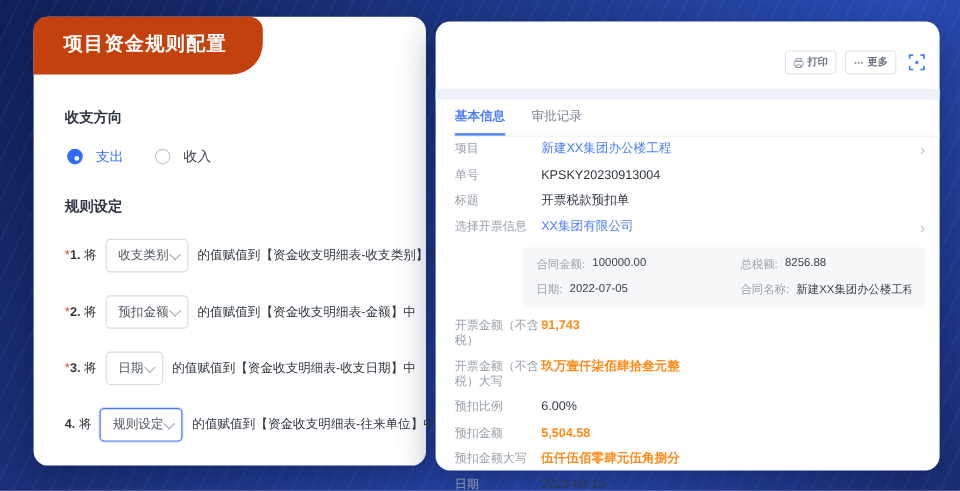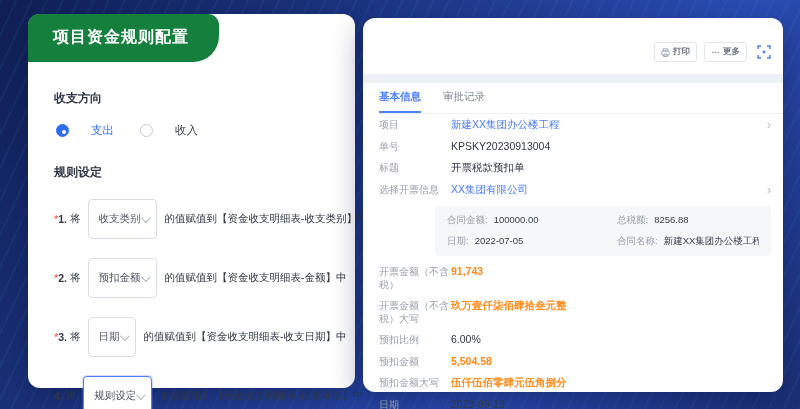--- a/index.html
+++ b/index.html
@@ -16,44 +16,44 @@
   }
   .card {
     position:absolute; background:#ffffff; border-radius:12px;
     box-shadow:0 10px 30px rgba(8,18,60,.45);
   }
   .card-left  { left:28px;  top:14px; width:327px; height:374px; }
   .card-right { left:363px; top:18px; width:420px; height:374px; }
 
   .banner {
     position:absolute; top:0; left:0; z-index:3;
-    background:#15803d; color:#fff; font-weight:bold; font-size:16px;
+    background:#c2410c; color:#fff; font-weight:bold; font-size:16px;
     letter-spacing:1px; padding:13px 30px 14px 25px;
     border-radius:11px 11px 26px 0;
   }
 
   
   .lc-body { position:absolute; left:26px; right:12px; top:76px; }
   .sec-label { font-size:12px; color:#2e3644; font-weight:bold; }
   .radio-row { display:flex; align-items:center; gap:26px; margin:16px 0 26px 2px; }
-  .radio-item { display:flex; align-items:center; gap:22px; font-size:11.5px; color:#3a4150; cursor:pointer; }
+  .radio-item { display:flex; align-items:center; gap:11px; font-size:11.5px; color:#3a4150; cursor:pointer; }
   .radio-dot { width:13px; height:13px; border-radius:50%; border:1px solid #c3c9d4; background:#fff; position:relative; }
   .radio-item.checked .radio-dot { background:#2f6cf6; border-color:#2f6cf6; }
   .radio-item.checked .radio-dot::after {
     content:""; position:absolute; left:4.5px; top:4.5px; width:4px; height:4px;
     border-radius:50%; background:#fff;
   }
   .radio-item.checked span.radio-label { color:#2f6cf6; }
   .rules { margin-top:18px; display:flex; flex-direction:column; gap:19px; }
   .rule-row { display:flex; align-items:center; font-size:10.5px; color:#2f3744; white-space:nowrap; }
   .req { color:#f5483b; width:7px; display:inline-block; font-size:11px; }
   .rule-num { font-weight:bold; margin-right:3px; }
   .rule-prefix { margin-right:7px; }
   .select {
-    width:97px; height:40px; border:1px solid #d8dce3; border-radius:4px;
+    width:97px; height:28px; border:1px solid #d8dce3; border-radius:4px;
     display:flex; align-items:center; justify-content:space-between;
     padding:0 8px 0 10px; color:#4f5765; background:#fff; cursor:pointer; margin-right:8px;
     font-size:10.5px;
   }
   .select.focused { border-color:#4c7dfb; box-shadow:0 0 0 1px rgba(76,125,251,.25); }
   .chev-down {
     width:7px; height:7px; border-right:1.4px solid #aab1bd; border-bottom:1.4px solid #aab1bd;
     transform:rotate(45deg) translateY(-2px);
   }
   .rule-suffix { color:#2f3744; }

